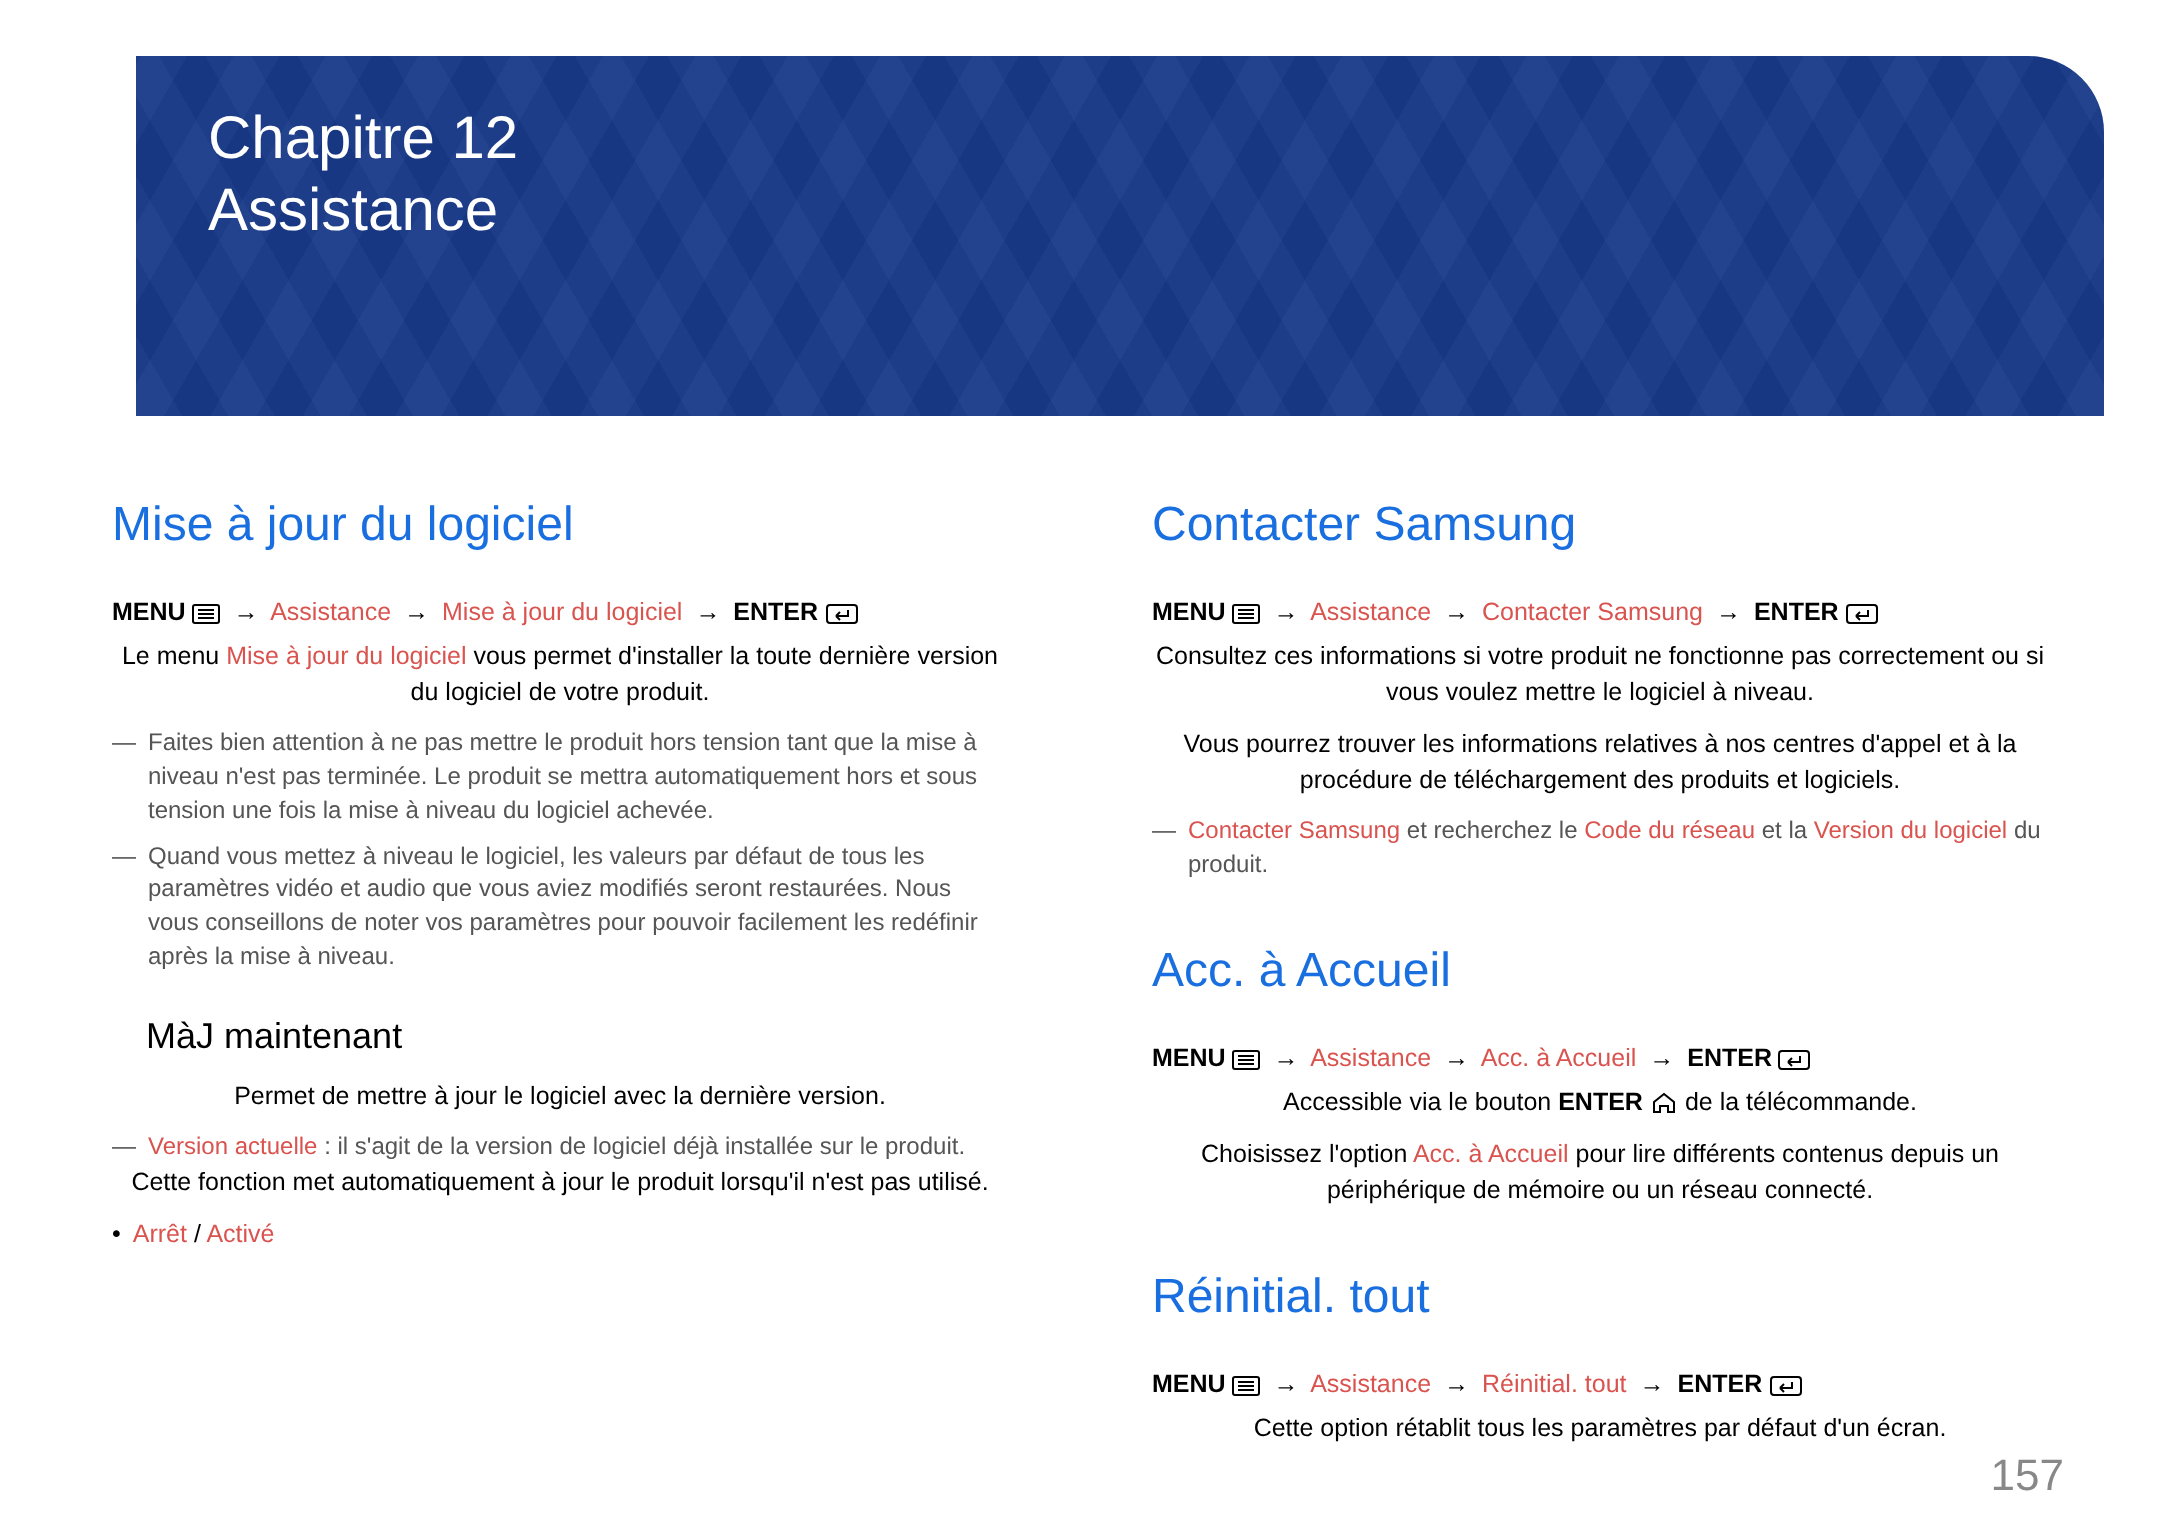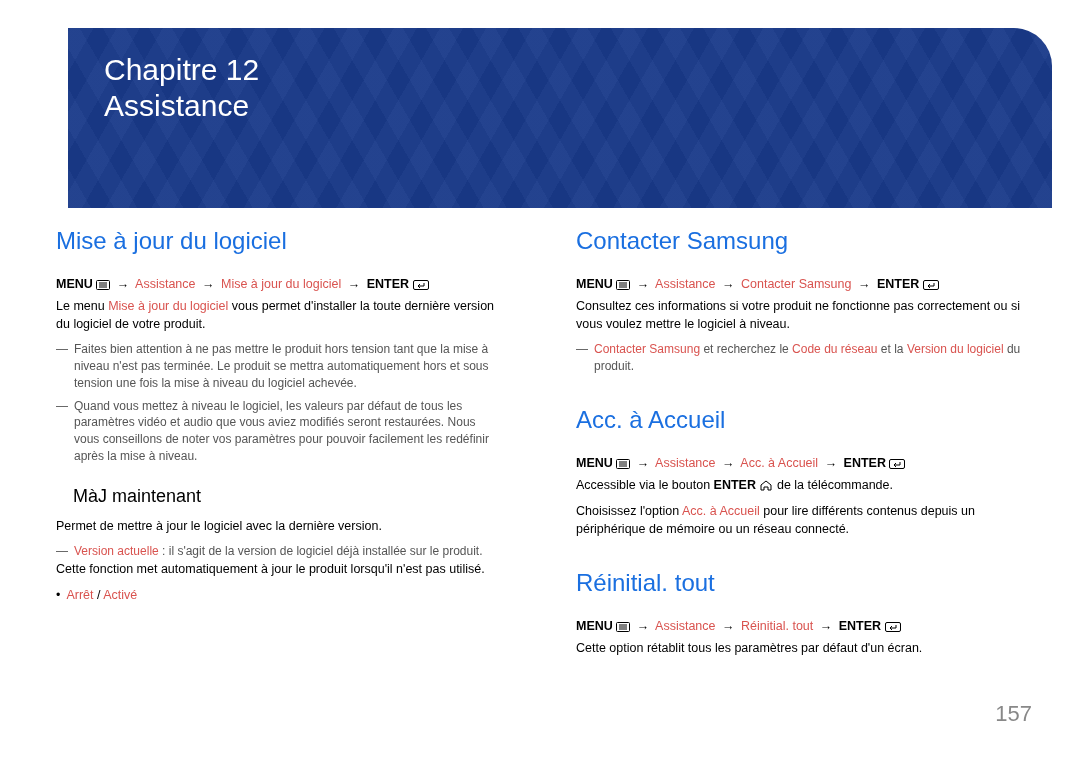--- a/index.html
+++ b/index.html
@@ -1,33 +1,33 @@
 <!DOCTYPE html>
 <html><head>
 <meta charset="utf-8">
 <style>
   * { box-sizing: border-box; margin: 0; padding: 0; }
   html,body { width: 1080px; height: 763px; font-family: "Segoe UI", Arial, sans-serif; background: #fff; color: #000; }
   .page { position: relative; width: 1080px; height: 763px; padding: 28px; }
   .banner { position: relative; background: #1a3a8a; border-top-right-radius: 38px; height: 180px; overflow: hidden; padding: 24px 36px; margin-left: 40px; }
   .banner::before { content: ""; position: absolute; inset: 0; background-image: repeating-linear-gradient(60deg, rgba(255,255,255,0.04) 0 20px, rgba(0,0,0,0.04) 20px 40px), repeating-linear-gradient(-60deg, rgba(255,255,255,0.04) 0 20px, rgba(0,0,0,0.04) 20px 40px); opacity: .6; }
   .banner h1 { position: relative; color: #fff; font-weight: 400; font-size: 30px; line-height: 1.2; }
-  .content { display: flex; gap: 72px; padding: 16px 28px 0; font-size: 12.5px; line-height: 1.45; }
+  .content { display: flex; gap: 72px; padding: 38px 28px 0; font-size: 12.5px; line-height: 1.45; }
   .col { flex: 1; }
   h2 { color: #1a6fe0; font-weight: 500; font-size: 24px; margin-bottom: 16px; }
   h3 { color: #000; font-weight: 500; font-size: 18px; margin: 18px 17px 8px; }
   .path { font-size: 12.5px; margin-bottom: 4px; }
   .path .hl, .hl { color: #d9534f; }
   .arr { margin: 0 3px; }
-  p { margin-bottom: 8px; }
+  p { margin-bottom: 8px; text-align: center; }
   .note { display: flex; gap: 6px; margin-top: 6px; color: #555; font-size: 12px; line-height: 1.4; }
   .note .dash { flex: 0 0 auto; }
   .bullet { display: flex; gap: 6px; margin-top: 4px; font-size: 12.5px; }
   .bullet .dot { flex: 0 0 auto; }
-  .pagenum { position: absolute; right: 48px; bottom: 36px; font-size: 22px; color: #888; text-align: center; }
+  .pagenum { position: absolute; right: 48px; bottom: 12px; font-size: 22px; color: #888; text-align: center; }
   .icon { display: inline-block; vertical-align: -2px; }
   .icon svg { display: block; }
 </style>
 </head>
 <body>
 
 <div class="page">
 
   <div class="banner">
     <h1>
@@ -116,20 +116,21 @@
         <b>ENTER</b>
         <span class="icon">
           <svg width="16" height="10" viewBox="0 0 16 10">
               <rect x="0.5" y="0.5" width="15" height="9" rx="1.5" fill="none" stroke="#000"></rect>
               <path d="M11 3 V6 H5 M5 6 L7 4 M5 6 L7 8" fill="none" stroke="#000"></path>
             </svg>
         </span>
       </div>
 
       <p>Consultez ces informations si votre produit ne fonctionne pas correctement ou si vous voulez mettre le logiciel à niveau.</p>
+      <p>Vous pourrez trouver les informations relatives à nos centres d'appel et à la procédure de téléchargement des produits et logiciels.</p>
       <div class="note">
         <span class="dash">―</span>
         <span><span class="hl">Contacter Samsung</span><span> et recherchez le </span><span class="hl">Code du réseau</span><span> et la </span><span class="hl">Version du logiciel</span><span> du produit.</span></span>
       </div>
 
       <h2 style="margin-top:28px">Acc. à Accueil</h2>
 
       <div class="path">
         <b>MENU</b>
         <span class="icon">

